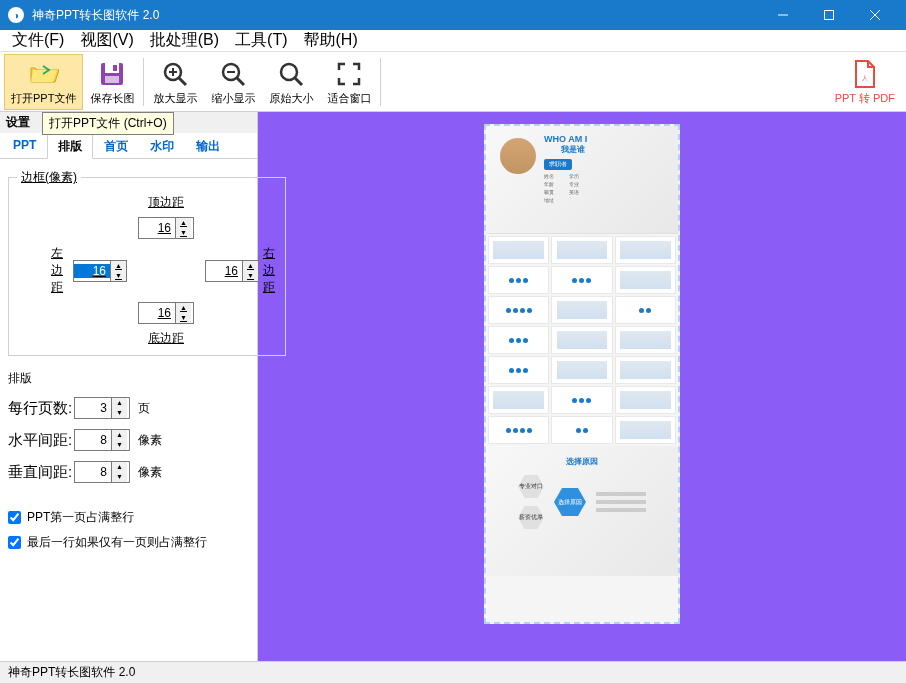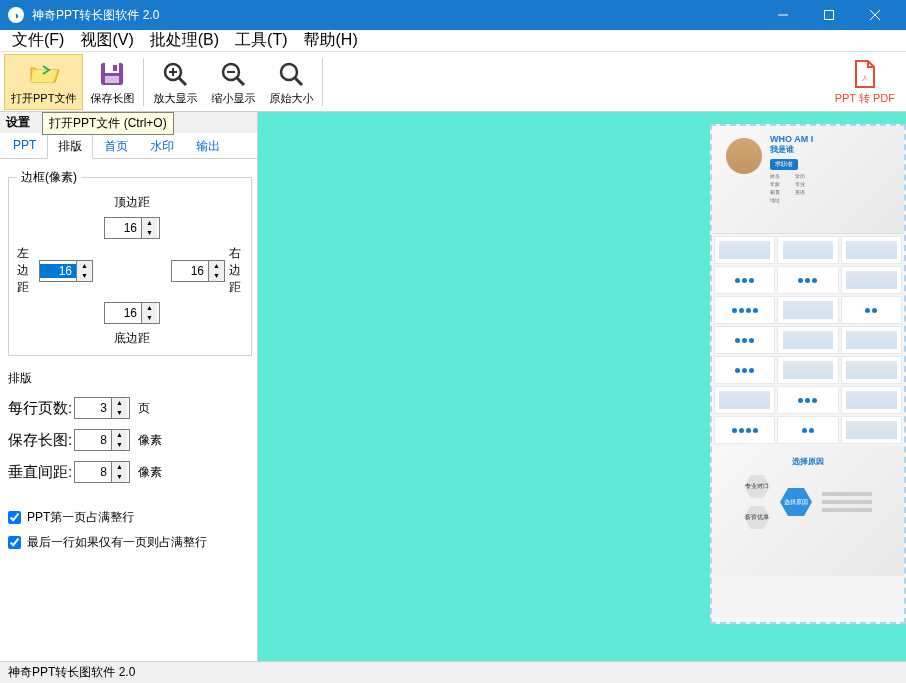--- a/index.html
+++ b/index.html
@@ -18,51 +18,51 @@
 .toolbtn.active { background: #fde8a8; border: 1px solid #e8c860; }
 .toolbtn .ticon { width: 32px; height: 32px; display: flex; align-items: center; justify-content: center; }
 .toolbtn .tlabel { font-size: 11px; margin-top: 1px; white-space: nowrap; }
 .toolbar .spacer { flex: 1; }
 .toolsep { width: 1px; height: 48px; background: #d0d0d0; margin: 0 2px; }
 
 .content { display: flex; height: calc(100% - 30px - 22px - 60px - 22px); }
 .sidepanel { width: 258px; background: #fff; border-right: 1px solid #d0d0d0; display: flex; flex-direction: column; position: relative; }
 .sidepanel .panel-title { background: #f0f0f0; padding: 2px 6px; font-size: 12px; font-weight: bold; }
 .tabs { display: flex; border-bottom: 1px solid #d0d0d0; padding-left: 2px; }
-.tab { padding: 3px 10px; font-size: 12px; color: #0066cc; cursor: pointer; border: 1px solid transparent; border-bottom: none; position: relative; top: 1px; }
+.tab { padding: 3px 10px; font-size: 12px; color: #0066cc; cursor: pointer; border: 1px solid transparent; border-bottom: none; position: relative; top: 1px; font-weight: bold; }
 .tab.active { color: #000; background: #fff; border: 1px solid #d0d0d0; border-bottom: 1px solid #fff; }
 .tabcontent { padding: 10px 8px; }
 
 .tooltip { position: absolute; top: 0px; left: 42px; background: #ffffe1; border: 1px solid #808080; padding: 2px 6px; font-size: 12px; z-index: 100; }
 
-fieldset { border: 1px solid #d0d0d0; padding: 8px; margin-bottom: 14px; }
+fieldset { border: 1px solid #d0d0d0; padding: 8px; margin-bottom: 14px; text-decoration: underline; }
 legend { font-size: 12px; padding: 0 4px; }
 
-.margin-grid { display: grid; grid-template-columns: 1fr 70px 1fr; grid-template-rows: auto auto auto auto auto; gap: 6px 4px; align-items: center; justify-items: center; }
+.margin-grid { display: grid; grid-template-columns: 1fr 70px 1fr; grid-template-rows: auto auto auto auto auto; gap: 6px 4px; align-items: center; justify-items: center; margin-left: 34px; }
 .margin-label { font-size: 12px; }
 .spin { display: flex; align-items: center; width: 56px; height: 22px; border: 1px solid #7a7a7a; background: #fff; }
 .spin input { width: 36px; border: none; text-align: right; padding-right: 4px; font-size: 12px; outline: none; }
 .spin input.sel { background: #0078d7; color: #fff; }
 .spin .arrows { display: flex; flex-direction: column; width: 16px; border-left: 1px solid #7a7a7a; }
 .spin .arrows div { height: 10px; font-size: 7px; text-align: center; line-height: 10px; cursor: pointer; background: #f0f0f0; }
 
 .layout-section .row { display: flex; align-items: center; margin-bottom: 10px; }
 .layout-section .row .lbl { width: 66px; font-size: 15px; }
 .layout-section .row .unit { margin-left: 8px; font-size: 12px; }
 .layout-title { font-size: 12px; margin-bottom: 10px; }
 
 .check-row { display: flex; align-items: center; margin-bottom: 8px; font-size: 12px; }
 .check-row input { margin-right: 6px; }
 
-.preview { flex: 1; background: #5eead4; overflow: auto; display: flex; justify-content: flex-end; padding-top: 12px; }
+.preview { flex: 1; background: #8b5cf6; overflow: auto; display: flex; justify-content: center; padding-top: 12px; }
 .preview-img { width: 196px; height: 500px; background: #f5f5f5; border: 2px dashed #b0d5f0; position: relative; }
 .slide-big { height: 108px; background: linear-gradient(135deg, #f8f8f8, #e8e8e8); border-bottom: 1px solid #e0e0e0; padding: 8px; display: flex; gap: 8px; }
 .avatar { width: 36px; height: 36px; border-radius: 50%; background: linear-gradient(#d4a574, #c09560); margin-left: 6px; margin-top: 4px; }
 .who { color: #1979ca; font-weight: bold; font-size: 9px; }
-.who2 { color: #1979ca; font-weight: bold; font-size: 8px; }
+.who2 { color: #1979ca; font-weight: bold; font-size: 8px; margin-left: 17px; }
 .badge { display: inline-block; background: #1979ca; color: #fff; font-size: 6px; padding: 1px 5px; border-radius: 2px; margin-top: 3px; }
 .info-grid { font-size: 5px; color: #666; line-height: 8px; margin-top: 2px; }
 .thumbs { display: grid; grid-template-columns: repeat(3, 1fr); gap: 2px; padding: 2px; }
 .thumb { height: 28px; background: #fff; border: 1px solid #e8e8e8; display: flex; align-items: center; justify-content: center; }
 .thumb-inner { width: 85%; height: 70%; background: linear-gradient(#e0e8f0, #d0e0f0); position: relative; }
 .thumb-dots { display: flex; gap: 2px; justify-content: center; }
 .thumb-dot { width: 5px; height: 5px; border-radius: 50%; background: #1979ca; }
 .slide-big2 { height: 130px; background: linear-gradient(135deg, #f8f8f8, #e8e8e8); padding: 10px; display: flex; flex-direction: column; align-items: center; }
 .reason-title { color: #1979ca; font-size: 8px; font-weight: bold; margin-bottom: 8px; }
 .hex { width: 26px; height: 23px; background: #3090e0; clip-path: polygon(25% 0, 75% 0, 100% 50%, 75% 100%, 25% 100%, 0 50%); display: flex; align-items: center; justify-content: center; color: #fff; font-size: 6px; }
@@ -147,20 +147,28 @@
   </div>
   <div class="toolbtn">
     <div class="ticon">
         <svg width="28" height="28">
           <circle cx="12" cy="12" r="8" fill="none" stroke="#333" stroke-width="2.5"></circle>
           <line x1="18" y1="18" x2="25" y2="25" stroke="#333" stroke-width="3"></line>
         </svg>
       </div>
     <div class="tlabel">原始大小</div>
   </div>
+  <div class="toolbtn">
+    <div class="ticon">
+        <svg width="28" height="28">
+          <path d="M4 10 L4 4 L10 4 M18 4 L24 4 L24 10 M24 18 L24 24 L18 24 M10 24 L4 24 L4 18" fill="none" stroke="#333" stroke-width="2.5"></path>
+        </svg>
+      </div>
+    <div class="tlabel">适合窗口</div>
+  </div>
   <div class="toolsep"></div>
   <div class="spacer"></div>
   <div class="toolbtn">
     <div class="ticon">
         <svg width="26" height="30">
           <path d="M4 2 L16 2 L22 8 L22 28 L4 28 Z" fill="none" stroke="#e74c3c" stroke-width="2"></path>
           <path d="M16 2 L16 8 L22 8" fill="none" stroke="#e74c3c" stroke-width="2"></path>
           <text x="13" y="21" font-size="6" fill="#e74c3c" text-anchor="middle">人</text>
         </svg>
       </div>
@@ -238,21 +246,21 @@
           <div class="spin">
               <input value="3" style="">
               <div class="arrows">
                 <div>▲</div>
                 <div>▼</div>
               </div>
             </div>
           <div class="unit">页</div>
         </div>
         <div class="row">
-          <div class="lbl">保存长图:</div>
+          <div class="lbl">水平间距:</div>
           <div class="spin">
               <input value="8" style="">
               <div class="arrows">
                 <div>▲</div>
                 <div>▼</div>
               </div>
             </div>
           <div class="unit">像素</div>
         </div>
         <div class="row">

